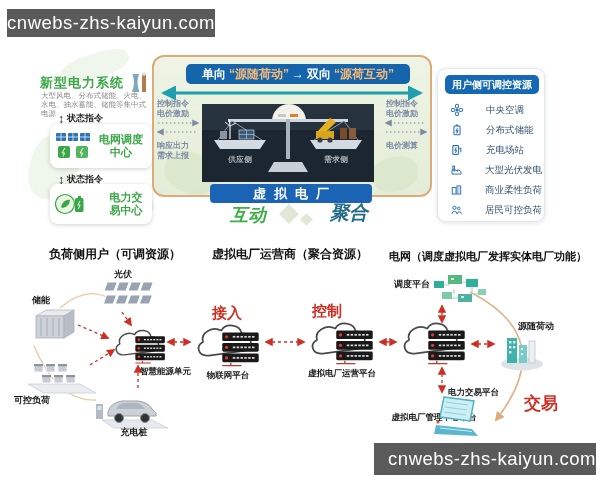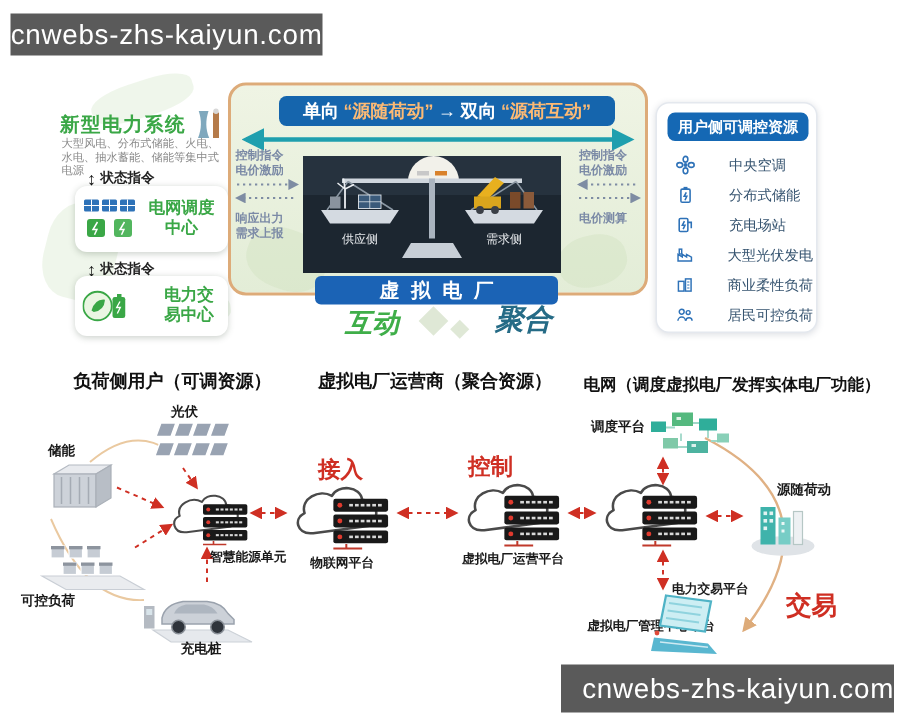--- a/index.html
+++ b/index.html
@@ -46,21 +46,21 @@
   .res-item{position:absolute;left:12px;width:92px;height:16px;display:flex;align-items:center;gap:22px;}
   .res-item .res-label{font-size:9.5px;color:#35536f;white-space:nowrap;}
   
   #bottom-region{position:absolute;left:0;top:240px;width:600px;height:240px;}
   .sec-title{position:absolute;font-weight:bold;color:#111;text-align:center;}
   #title-load{left:35px;top:6px;width:160px;font-size:12px;}
   #title-operator{left:200px;top:6px;width:180px;font-size:12px;}
   #title-grid{left:383px;top:9px;width:210px;font-size:11px;}
   .node{position:absolute;}
   .nlabel{position:absolute;font-size:9px;font-weight:bold;color:#1a1a1a;white-space:nowrap;}
-  .nlabel-sm{font-size:8.5px;font-family:Liberation Mono, monospace;}
+  .nlabel-sm{font-size:8.5px;}
   .nlabel-wrap{white-space:normal;text-align:center;line-height:10px;}
   .redlab{position:absolute;color:#cf2f23;font-weight:bold;}
   #overlay-bottom{position:absolute;left:0;top:0;width:600px;height:240px;}
   #overlay-top{position:absolute;left:0;top:0;width:276px;height:166px;}
 </style>
 </head>
 <body>
 
 <svg width="0" height="0" style="position:absolute" aria-hidden="true">
   <defs>

